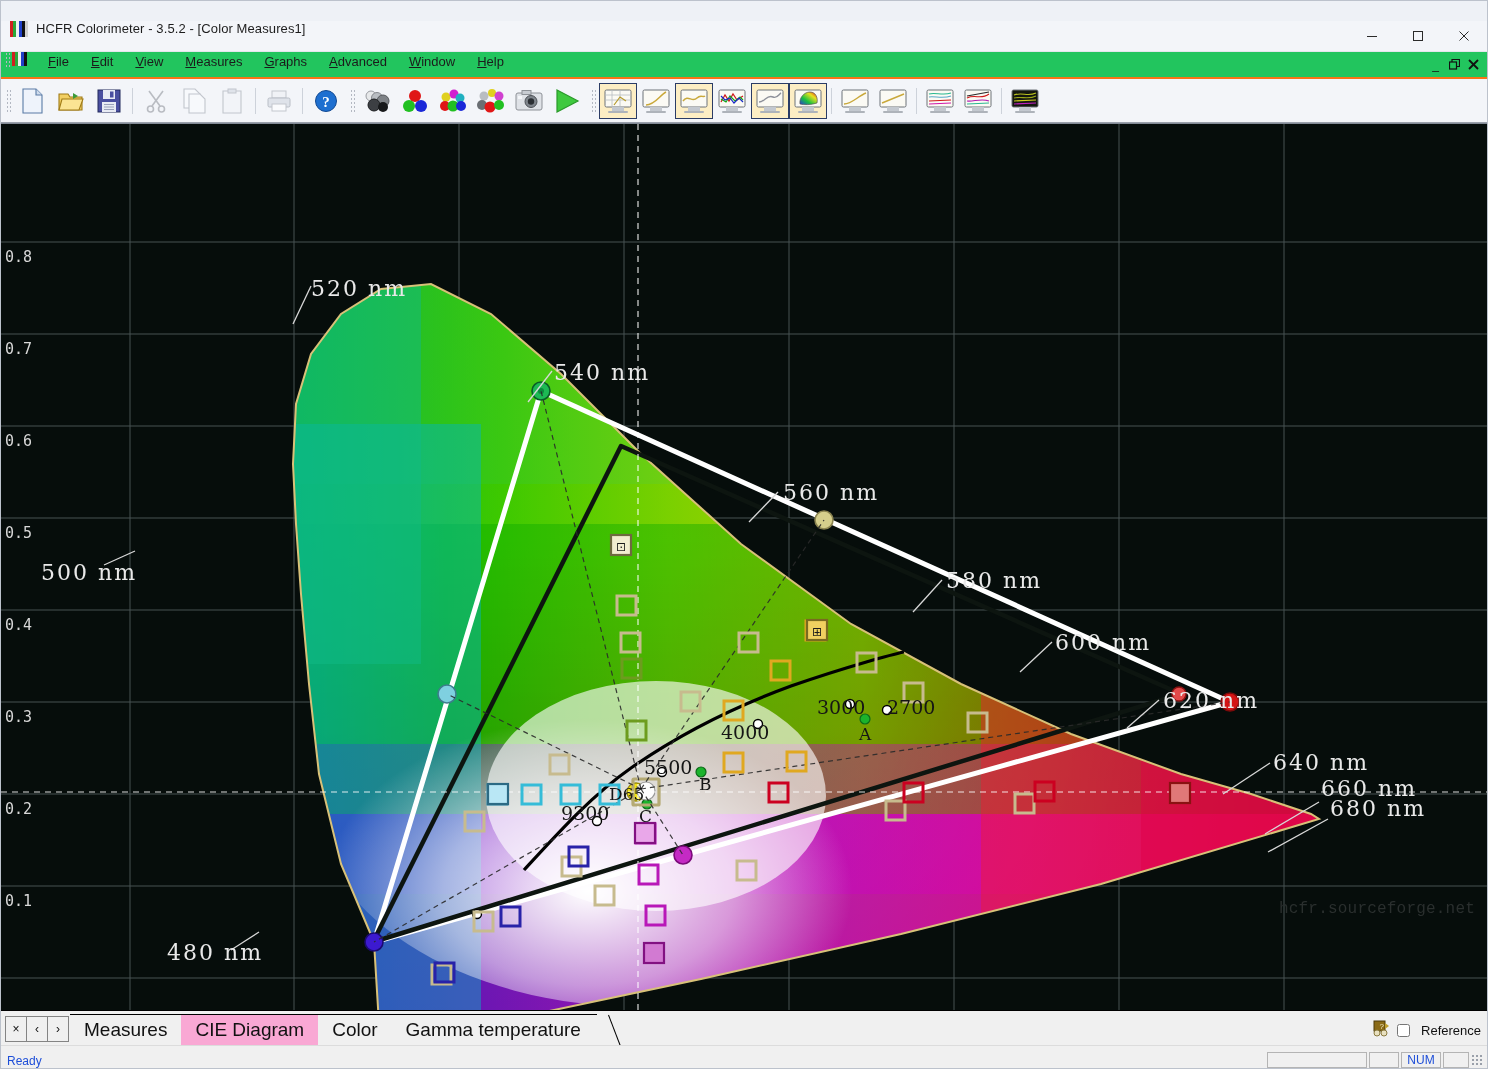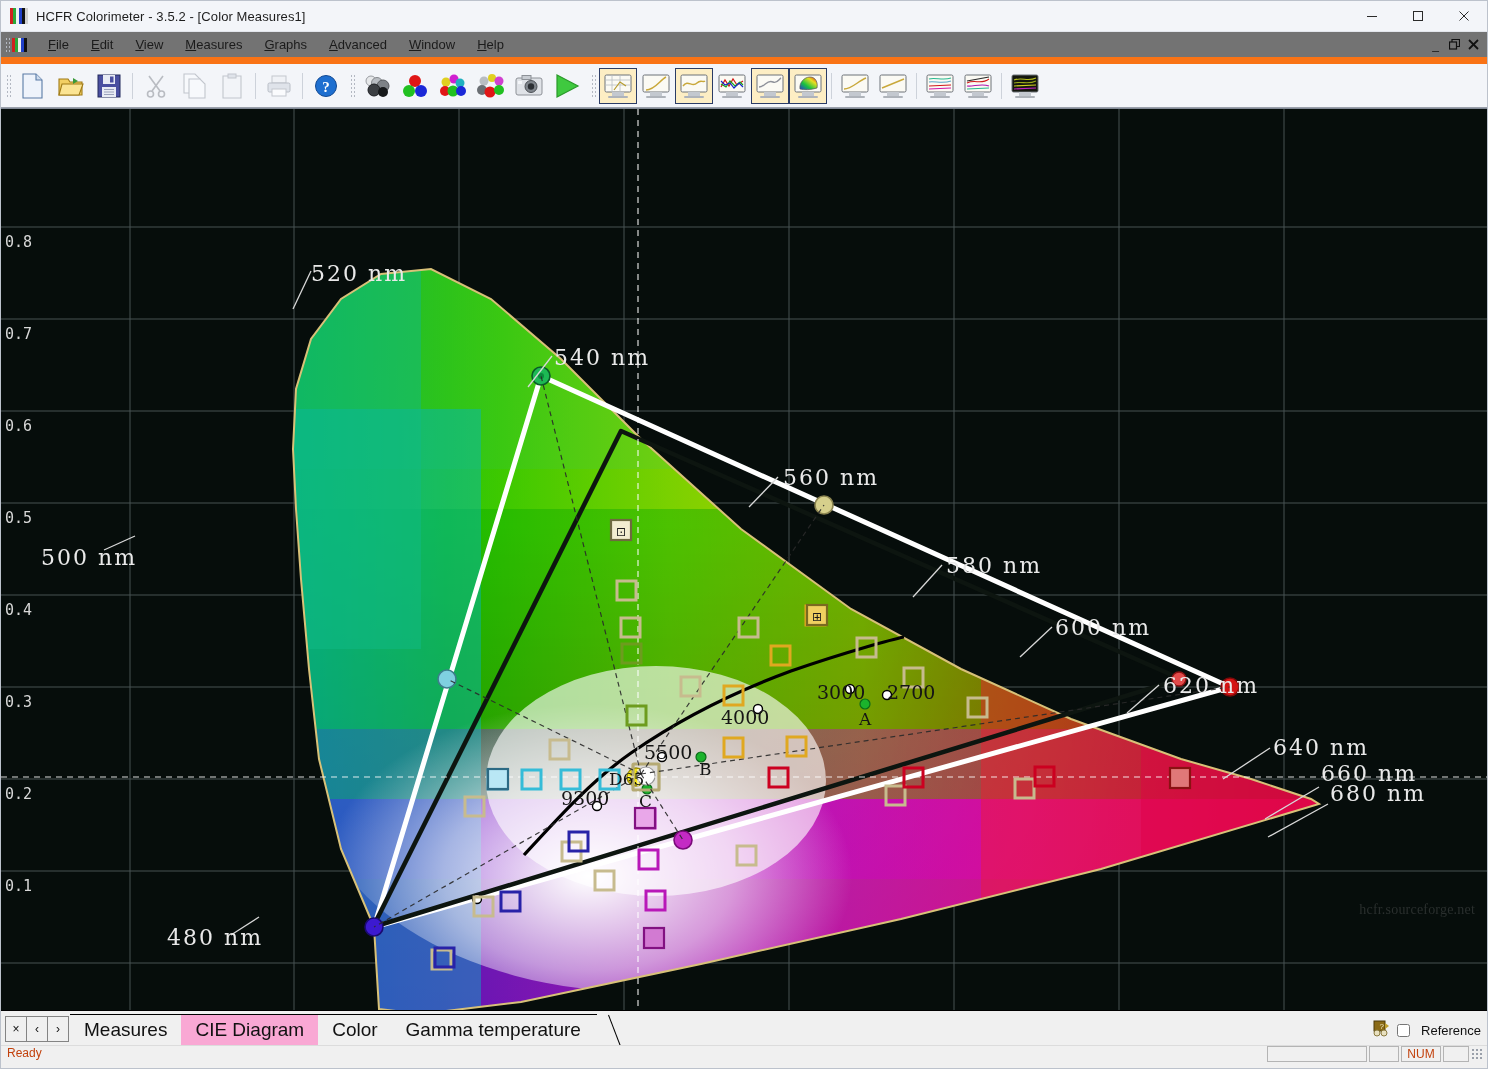--- a/index.html
+++ b/index.html
@@ -6,33 +6,33 @@
   body{
     width:1488px;height:1069px;overflow:hidden;
     font-family:"Liberation Sans", sans-serif;
     background:#f0f0f0;
     -webkit-font-smoothing:antialiased;
   }
   .app{position:relative;width:1488px;height:1069px;display:flex;flex-direction:column;
        background:#eef1f6;border:1px solid #bcc2cc;box-sizing:border-box;}
 
   
-  .titlebar{height:30px;display:flex;align-items:center;background:#f3f5f9;
-            border-bottom:1px solid #e3e6ec;flex:none;position:relative;}
+  .titlebar{height:30px;display:flex;align-items:flex-start;background:#f3f5f9;
+            border-bottom:1px solid #e3e6ec;flex:none;position:relative;margin-top:20px;}
   .tb-icon{width:18px;height:16px;margin-left:9px;margin-right:8px;display:flex;}
   .tb-icon i{display:block;width:3px;height:16px;}
   .tb-title{font-size:13px;color:#1d1d1d;letter-spacing:.1px;}
   .win-ctrls{position:absolute;right:0;top:0;height:30px;display:flex;}
   .win-btn{width:46px;height:30px;display:flex;align-items:center;justify-content:center;
            font-size:13px;color:#2a2a2a;}
   .win-btn svg{display:block;}
 
   
-  .menubar{height:25px;display:flex;align-items:center;background:#737373;
-           border-bottom:7px solid #f97316;flex:none;position:relative;}
+  .menubar{height:25px;display:flex;align-items:flex-start;background:#22c55e;
+           border-bottom:2px solid #f97316;flex:none;position:relative;}
   .grip{width:5px;height:16px;margin-left:4px;margin-right:2px;
         background-image:radial-gradient(#b3b8c2 40%,transparent 41%);
         background-size:3px 4px;}
   .mdi-icon{width:16px;height:14px;margin-right:9px;display:flex;}
   .mdi-icon i{display:block;width:3px;height:14px;}
   .menu-item{font-size:13px;color:#1b1b1b;padding:2px 11px;cursor:default;}
   .menu-item u{text-decoration:underline;}
   .mdi-ctrls{position:absolute;right:4px;top:0;height:25px;display:flex;align-items:center;}
   .mdi-btn{width:19px;height:22px;display:flex;align-items:center;justify-content:center;
            font-size:12px;color:#1a1a1a;}
@@ -46,22 +46,22 @@
   .tbtn{width:38px;height:36px;display:flex;align-items:center;justify-content:center;
         position:relative;}
   .tbtn.sel{background:#fdeec4;border:1px solid #2b3c66;box-sizing:border-box;}
   .tsep{width:1px;height:26px;background:#cdd2da;margin:0 4px;}
   .tbtn svg{display:block;}
 
   
   .chartwrap{flex:1;position:relative;background:#060d0b;overflow:hidden;
              border-top:1px solid #828a96;}
   .chartwrap svg{position:absolute;left:0;top:0;}
-  .wm{position:absolute;right:12px;bottom:92px;font-size:14px;color:#2a2f2e;
-      font-family:Liberation Serif, serif;letter-spacing:.2px;}
+  .wm{position:absolute;right:12px;bottom:92px;font-size:16px;color:#2a2f2e;
+      font-family:Liberation Mono, monospace;letter-spacing:.2px;}
 
   
   .tabstrip{height:34px;background:#f0f0f0;display:flex;align-items:flex-end;flex:none;
             border-top:1px solid #000;position:relative;}
   .tabnav{display:flex;align-items:center;height:28px;margin:0 2px 2px 4px;}
   .tabnav button{width:22px;height:26px;background:#f0f0f0;border:1px solid #848484;
                  margin-right:-1px;font-size:12px;line-height:1;color:#111;
                  display:flex;align-items:center;justify-content:center;
                  font-family:"Liberation Sans",sans-serif;}
   .tabs{display:flex;align-items:flex-end;height:32px;}
@@ -73,22 +73,22 @@
              border-color:transparent transparent #f0f0f0 transparent;}
   .tab:before{content:"";position:absolute;right:-12px;top:0;width:1px;height:34px;
               background:#000;transform:rotate(-21deg);transform-origin:top;}
   .tab.active{font-weight:normal;background:#f9a8d4;}
   .tab.active:after{border-color:transparent transparent #fff transparent;}
   .tab-right{position:absolute;right:6px;bottom:4px;display:flex;align-items:center;gap:6px;}
   .ref-box{display:flex;align-items:center;gap:11px;font-size:13px;color:#111;}
   .ref-box input{width:13px;height:13px;margin:0;}
 
   
-  .statusbar{height:22px;background:#f0f0f0;display:flex;align-items:flex-start;flex:none;
-             border-top:1px solid #dcdcdc;font-size:12px;color:#c2410c;position:relative;}
+  .statusbar{height:22px;background:#f0f0f0;display:flex;align-items:flex-end;flex:none;
+             border-top:1px solid #dcdcdc;font-size:12px;color:#1d4ed8;position:relative;}
   .sb-ready{margin-left:6px;}
   .sb-right{position:absolute;right:4px;display:flex;align-items:center;gap:2px;}
   .sb-pane{height:16px;border:1px solid #b4b4b4;background:#f0f0f0;box-sizing:border-box;}
   .sb-num{height:16px;min-width:40px;border:1px solid #b4b4b4;display:flex;
           align-items:center;justify-content:center;font-size:12px;box-sizing:border-box;}
   .grip-c{width:12px;height:12px;
           background-image:radial-gradient(#9aa0aa 40%,transparent 41%);
           background-size:4px 4px;}
 </style>
 </head>

